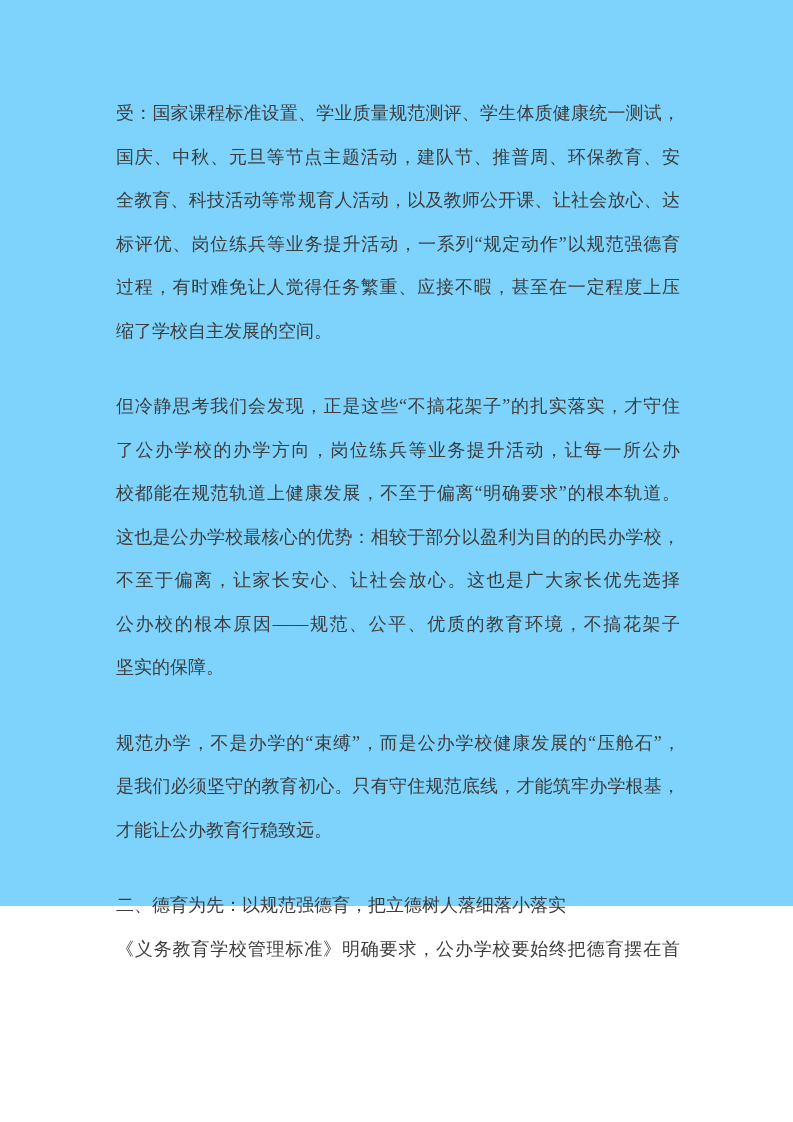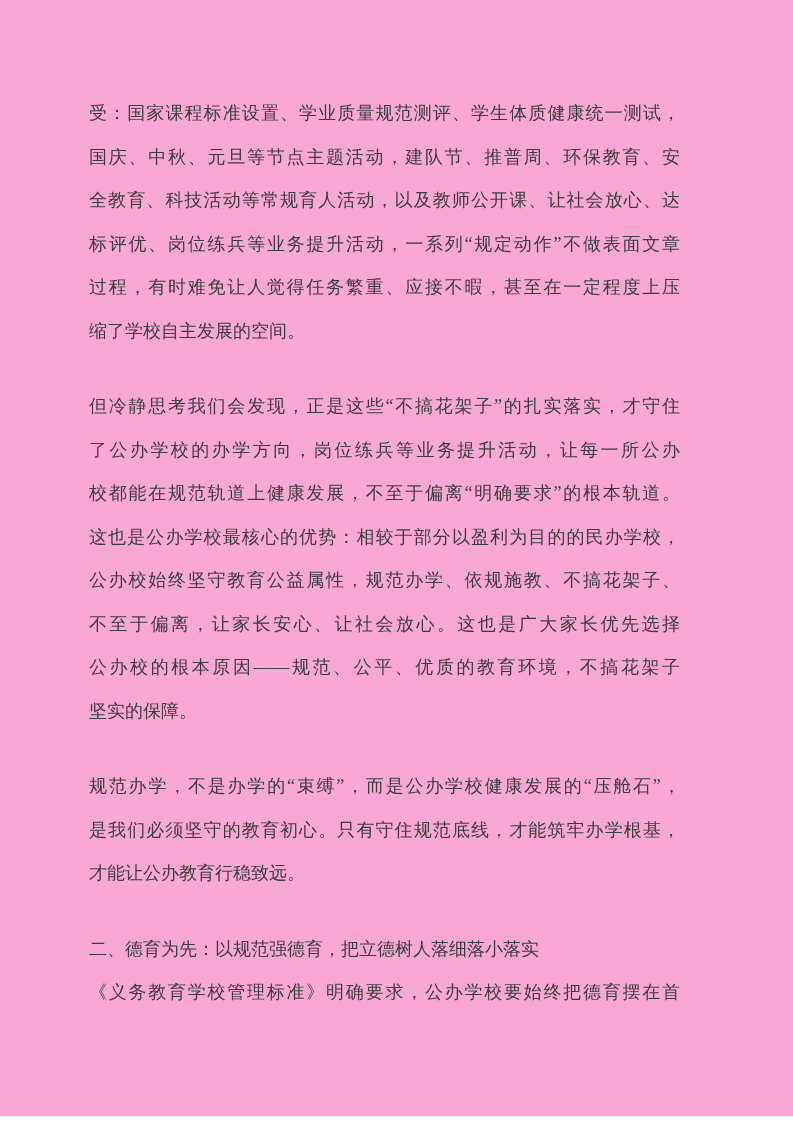--- a/index.html
+++ b/index.html
@@ -9,23 +9,23 @@
   }
   body {
     width: 793px;
     height: 1122px;
     overflow: hidden;
     font-family: "Liberation Serif", "DejaVu Serif", serif;
   }
   .page {
     box-sizing: border-box;
     width: 793px;
-    height: 1116px;
-    padding: 92px 113px 0 89px;
-    background: #f9a8d4;
+    height: 906px;
+    padding: 92px 113px 0 116px;
+    background: #7dd3fc;
   }
   .paragraph {
     margin: 0 0 32px 0;
   }
   .paragraph.heading {
     margin-bottom: 0;
   }
   .line {
     font-size: 18px;
     line-height: 43.5px;
@@ -46,31 +46,30 @@
 </style>
 </head>
 <body>
 
 <div class="page">
 
   <div class="paragraph">
     <div class="line">受：国家课程标准设置、学业质量规范测评、学生体质健康统一测试，</div>
     <div class="line">国庆、中秋、元旦等节点主题活动，建队节、推普周、环保教育、安</div>
     <div class="line">全教育、科技活动等常规育人活动，以及教师公开课、让社会放心、达</div>
-    <div class="line">标评优、岗位练兵等业务提升活动，一系列“规定动作”不做表面文章</div>
+    <div class="line">标评优、岗位练兵等业务提升活动，一系列“规定动作”以规范强德育</div>
     <div class="line">过程，有时难免让人觉得任务繁重、应接不暇，甚至在一定程度上压</div>
     <div class="line last">缩了学校自主发展的空间。</div>
   </div>
 
   <div class="paragraph">
     <div class="line">但冷静思考我们会发现，正是这些“不搞花架子”的扎实落实，才守住</div>
     <div class="line">了公办学校的办学方向，岗位练兵等业务提升活动，让每一所公办</div>
     <div class="line">校都能在规范轨道上健康发展，不至于偏离“明确要求”的根本轨道。</div>
     <div class="line">这也是公办学校最核心的优势：相较于部分以盈利为目的的民办学校，</div>
-    <div class="line">公办校始终坚守教育公益属性，规范办学、依规施教、不搞花架子、</div>
     <div class="line">不至于偏离，让家长安心、让社会放心。这也是广大家长优先选择</div>
     <div class="line">公办校的根本原因——规范、公平、优质的教育环境，不搞花架子</div>
     <div class="line last">坚实的保障。</div>
   </div>
 
   <div class="paragraph">
     <div class="line tight">规范办学，不是办学的“束缚”，而是公办学校健康发展的“压舱石”，</div>
     <div class="line">是我们必须坚守的教育初心。只有守住规范底线，才能筑牢办学根基，</div>
     <div class="line last">才能让公办教育行稳致远。</div>
   </div>

